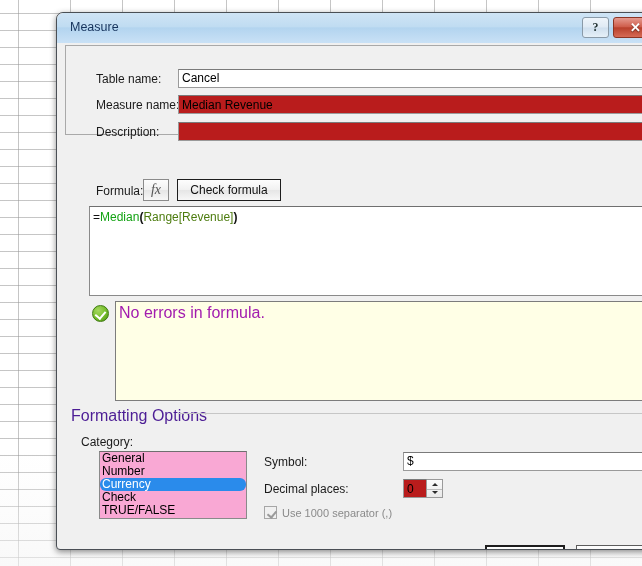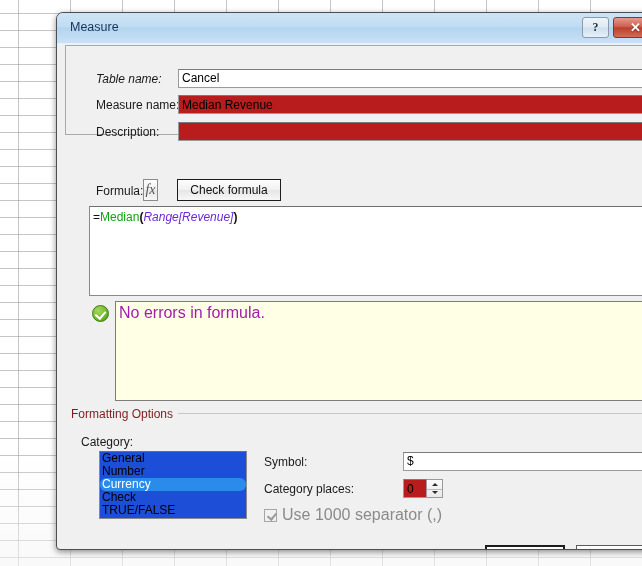--- a/index.html
+++ b/index.html
@@ -185,21 +185,21 @@
     color: #111;
     font-size: 12px;
     display: flex;
     align-items: center;
     justify-content: center;
     cursor: default;
     white-space: nowrap;
   }
   #fx-btn {
     left: 85px; top: 136px;
-    width: 15px; height: 22px;
+    width: 26px; height: 22px;
     font-family: "Liberation Serif", serif;
     font-style: italic;
     font-size: 14px;
     color: #555;
     border-color: #8b8b8b;
   }
   #check-formula-btn {
     left: 119px; top: 136px;
     width: 104px; height: 22px;
     border-color: #1d1d1d;
@@ -220,21 +220,21 @@
     position: absolute;
     left: 3px; top: 3px;
     font-family: "Liberation Sans", sans-serif;
     font-size: 12px;
     line-height: 14px;
     white-space: pre;
   }
   .tok-eq   { color: #111; }
   .tok-fn   { color: #13a313; }
   .tok-par  { color: #111; font-weight: bold; }
-  .tok-ref  { color: #6d28d9; font-style: italic; }
+  .tok-ref  { color: #4d7c0f; }
 
   
   #status-row {
     position: absolute;
     left: 31px; top: 258px;
     width: 577px; height: 100px;
   }
   #ok-icon {
     position: absolute;
     left: 3px; top: 4px;
@@ -296,43 +296,43 @@
     width: 0; height: 0;
     border-left: 4px solid transparent;
     border-right: 4px solid transparent;
     border-top: 5px solid #5d6a73;
   }
 
   
   #fmt-title {
     position: absolute;
     left: 13px; top: 364px;
-    font-size: 12px;
-    color: #7f1d1d;
+    font-size: 16px;
+    color: #4c1d95;
   }
   #fmt-rule {
     position: absolute;
     left: 120px; top: 370px;
     width: 473px; height: 1px;
     background: #c6c6c6;
   }
   #category-label {
     position: absolute;
     left: 23px; top: 392px;
     font-size: 12px;
     color: #1a1a1a;
   }
   #category-list {
     position: absolute;
     left: 41px; top: 408px;
     width: 148px; height: 68px;
     box-sizing: border-box;
     border: 1px solid #8a8a8a;
     border-top-color: #6f6f6f;
-    background: #1d4ed8;
+    background: #f9a8d4;
     overflow: hidden;
   }
   .cat-item {
     font-size: 12px;
     line-height: 13px;
     height: 13px;
     padding: 0 0 0 2px;
     color: #000;
     white-space: nowrap;
   }
@@ -407,21 +407,21 @@
   #sep-checkbox::after {
     content: "";
     position: absolute;
     left: 3.5px; top: 1.5px;
     width: 4px; height: 7px;
     border-right: 2px solid #9a9a9a;
     border-bottom: 2px solid #9a9a9a;
     transform: rotate(40deg);
   }
   #sep-label {
-    font-size: 16px;
+    font-size: 11px;
     color: #8a8a8a;
     white-space: nowrap;
   }
 
   
   #ok-btn {
     left: 427px; top: 502px;
     width: 80px; height: 24px;
     border: 2px solid #1d1d1d;
   }
@@ -454,21 +454,21 @@
   <div id="titlebar">
     <div id="title-text">Measure</div>
     <div class="titlebtn" id="help-btn">?</div>
     <div class="titlebtn" id="close-btn">✕</div>
   </div>
 
   <div id="client">
 
     <div id="top-panel"></div>
 
-    <div class="fieldlabel" style="left:38px; top:29px;font-style:italic;">Table name:</div>
+    <div class="fieldlabel" style="left:38px; top:29px;">Table name:</div>
     <div class="combowrap" id="table-name-combo" style="left:120px; top:26px; width:484px;">
       <div class="combotext">Cancel</div>
       <div class="combobtn">
           <span class="caret-down"></span>
         </div>
     </div>
 
     <div class="fieldlabel" style="left:38px; top:55px;">Measure name:</div>
     <input class="textinput" id="measure-name-input" style="left: 120px; top: 52px; width: 484px;" value="Median Revenue">
 
@@ -511,21 +511,21 @@
       </div>
 
     <div id="symbol-label">Symbol:</div>
     <div class="combowrap" id="symbol-combo">
       <div class="combotext">$</div>
       <div class="combobtn">
           <span class="caret-down"></span>
         </div>
     </div>
 
-    <div id="decimal-label">Category places:</div>
+    <div id="decimal-label">Decimal places:</div>
     <input class="textinput" id="decimal-input" value="0" style="">
     <div id="decimal-spin">
       <div class="spin-half" id="spin-up">
           <span class="tri-up-s"></span>
         </div>
       <div class="spin-half" id="spin-down">
           <span class="tri-down-s"></span>
         </div>
     </div>
 

